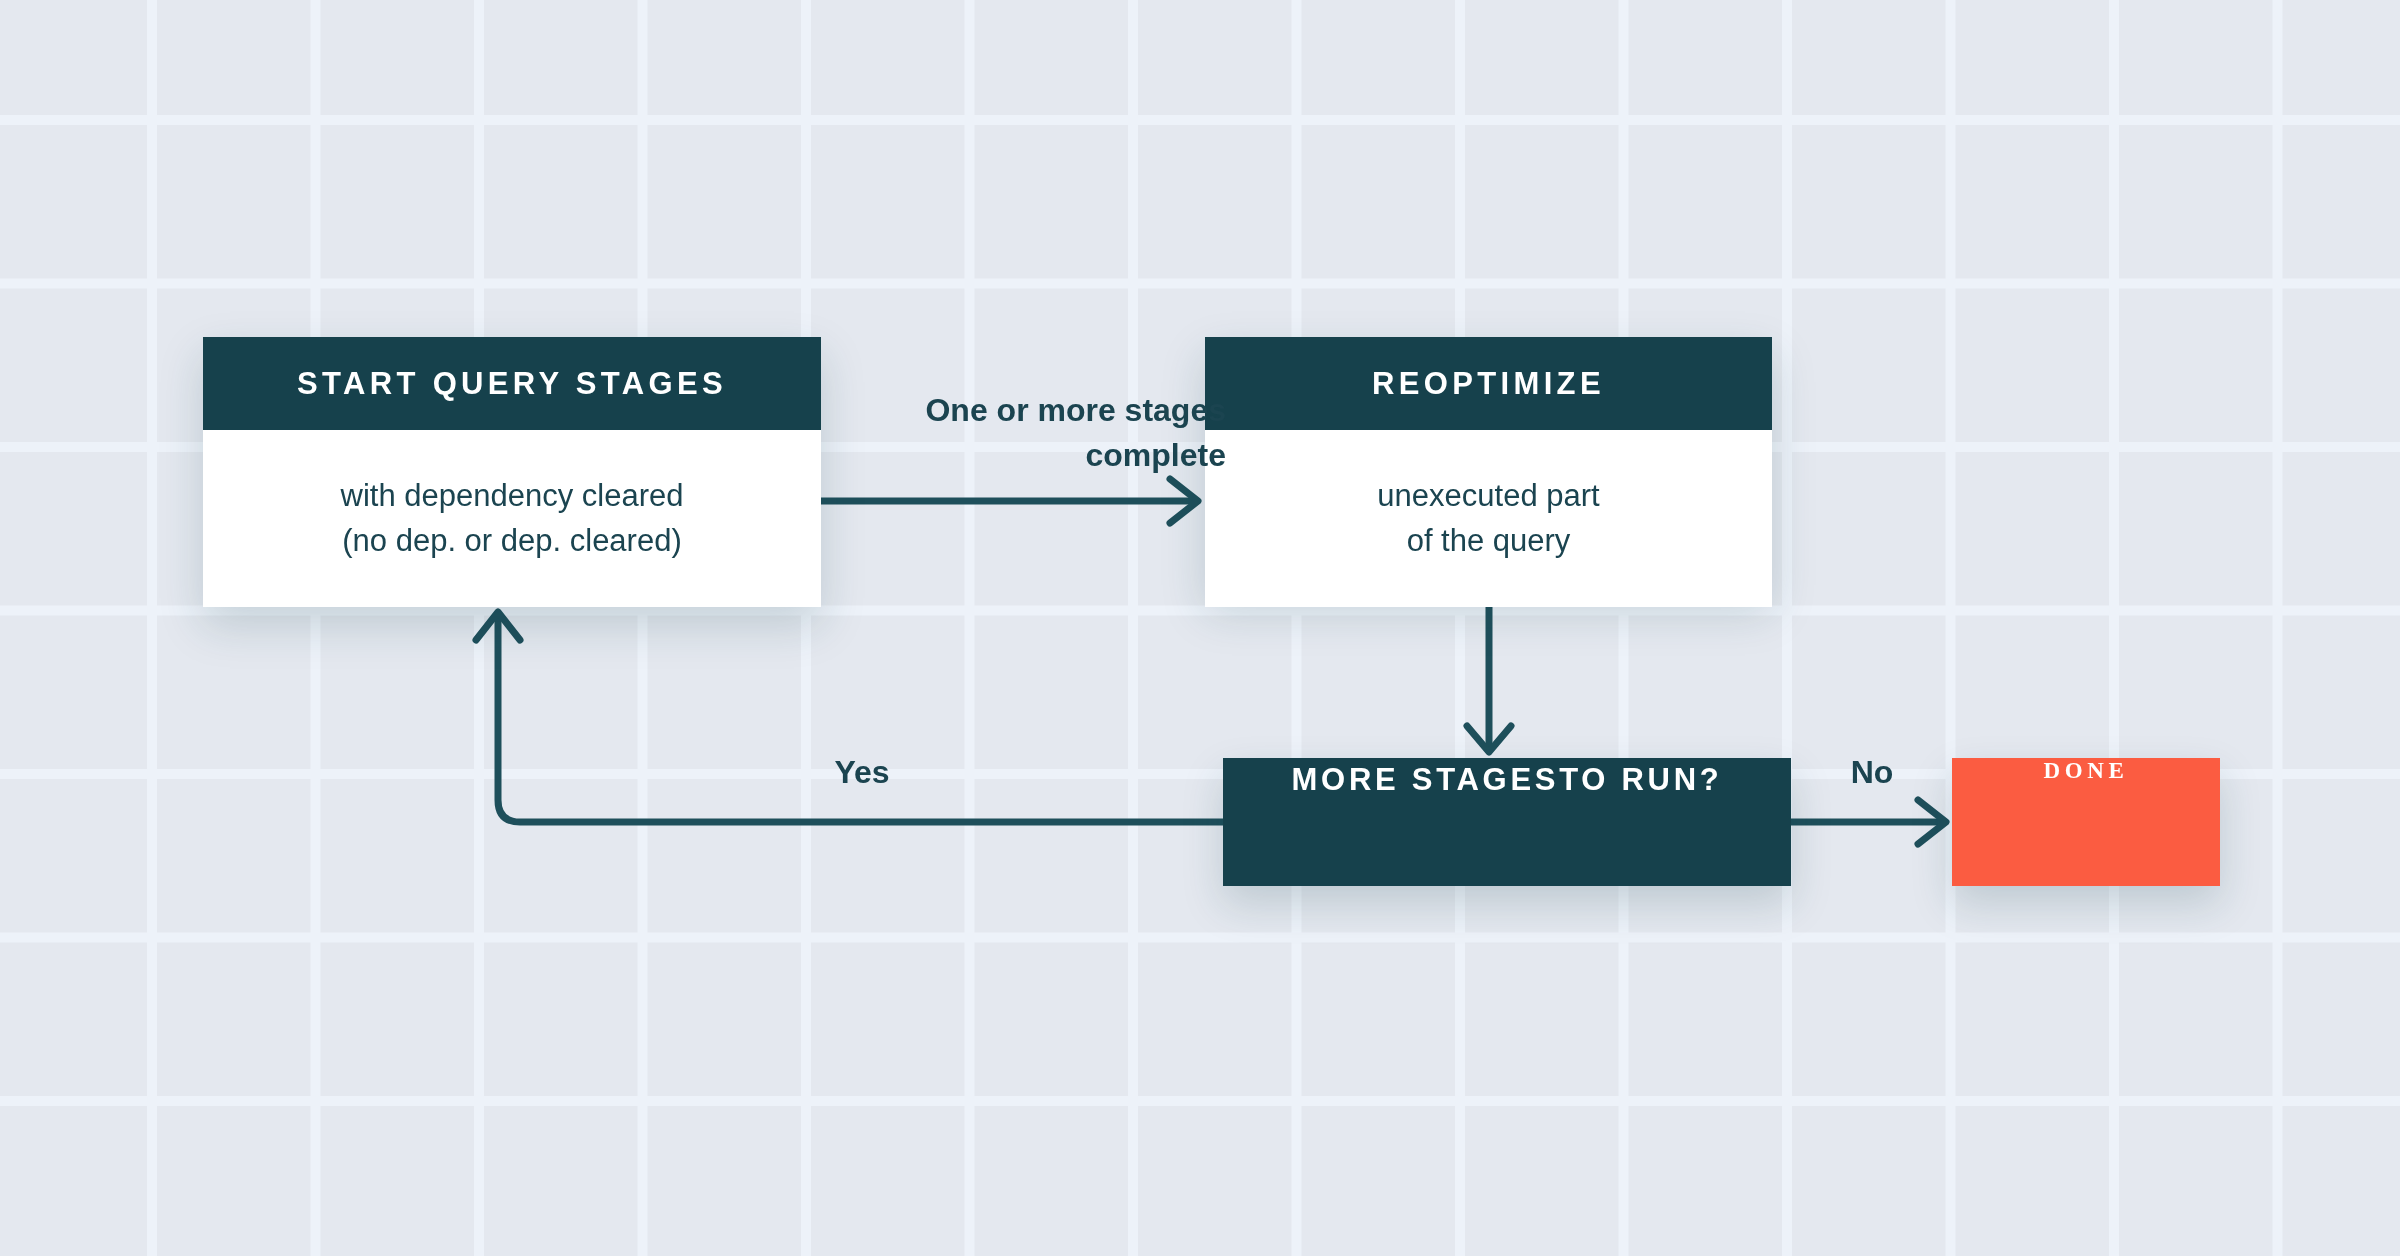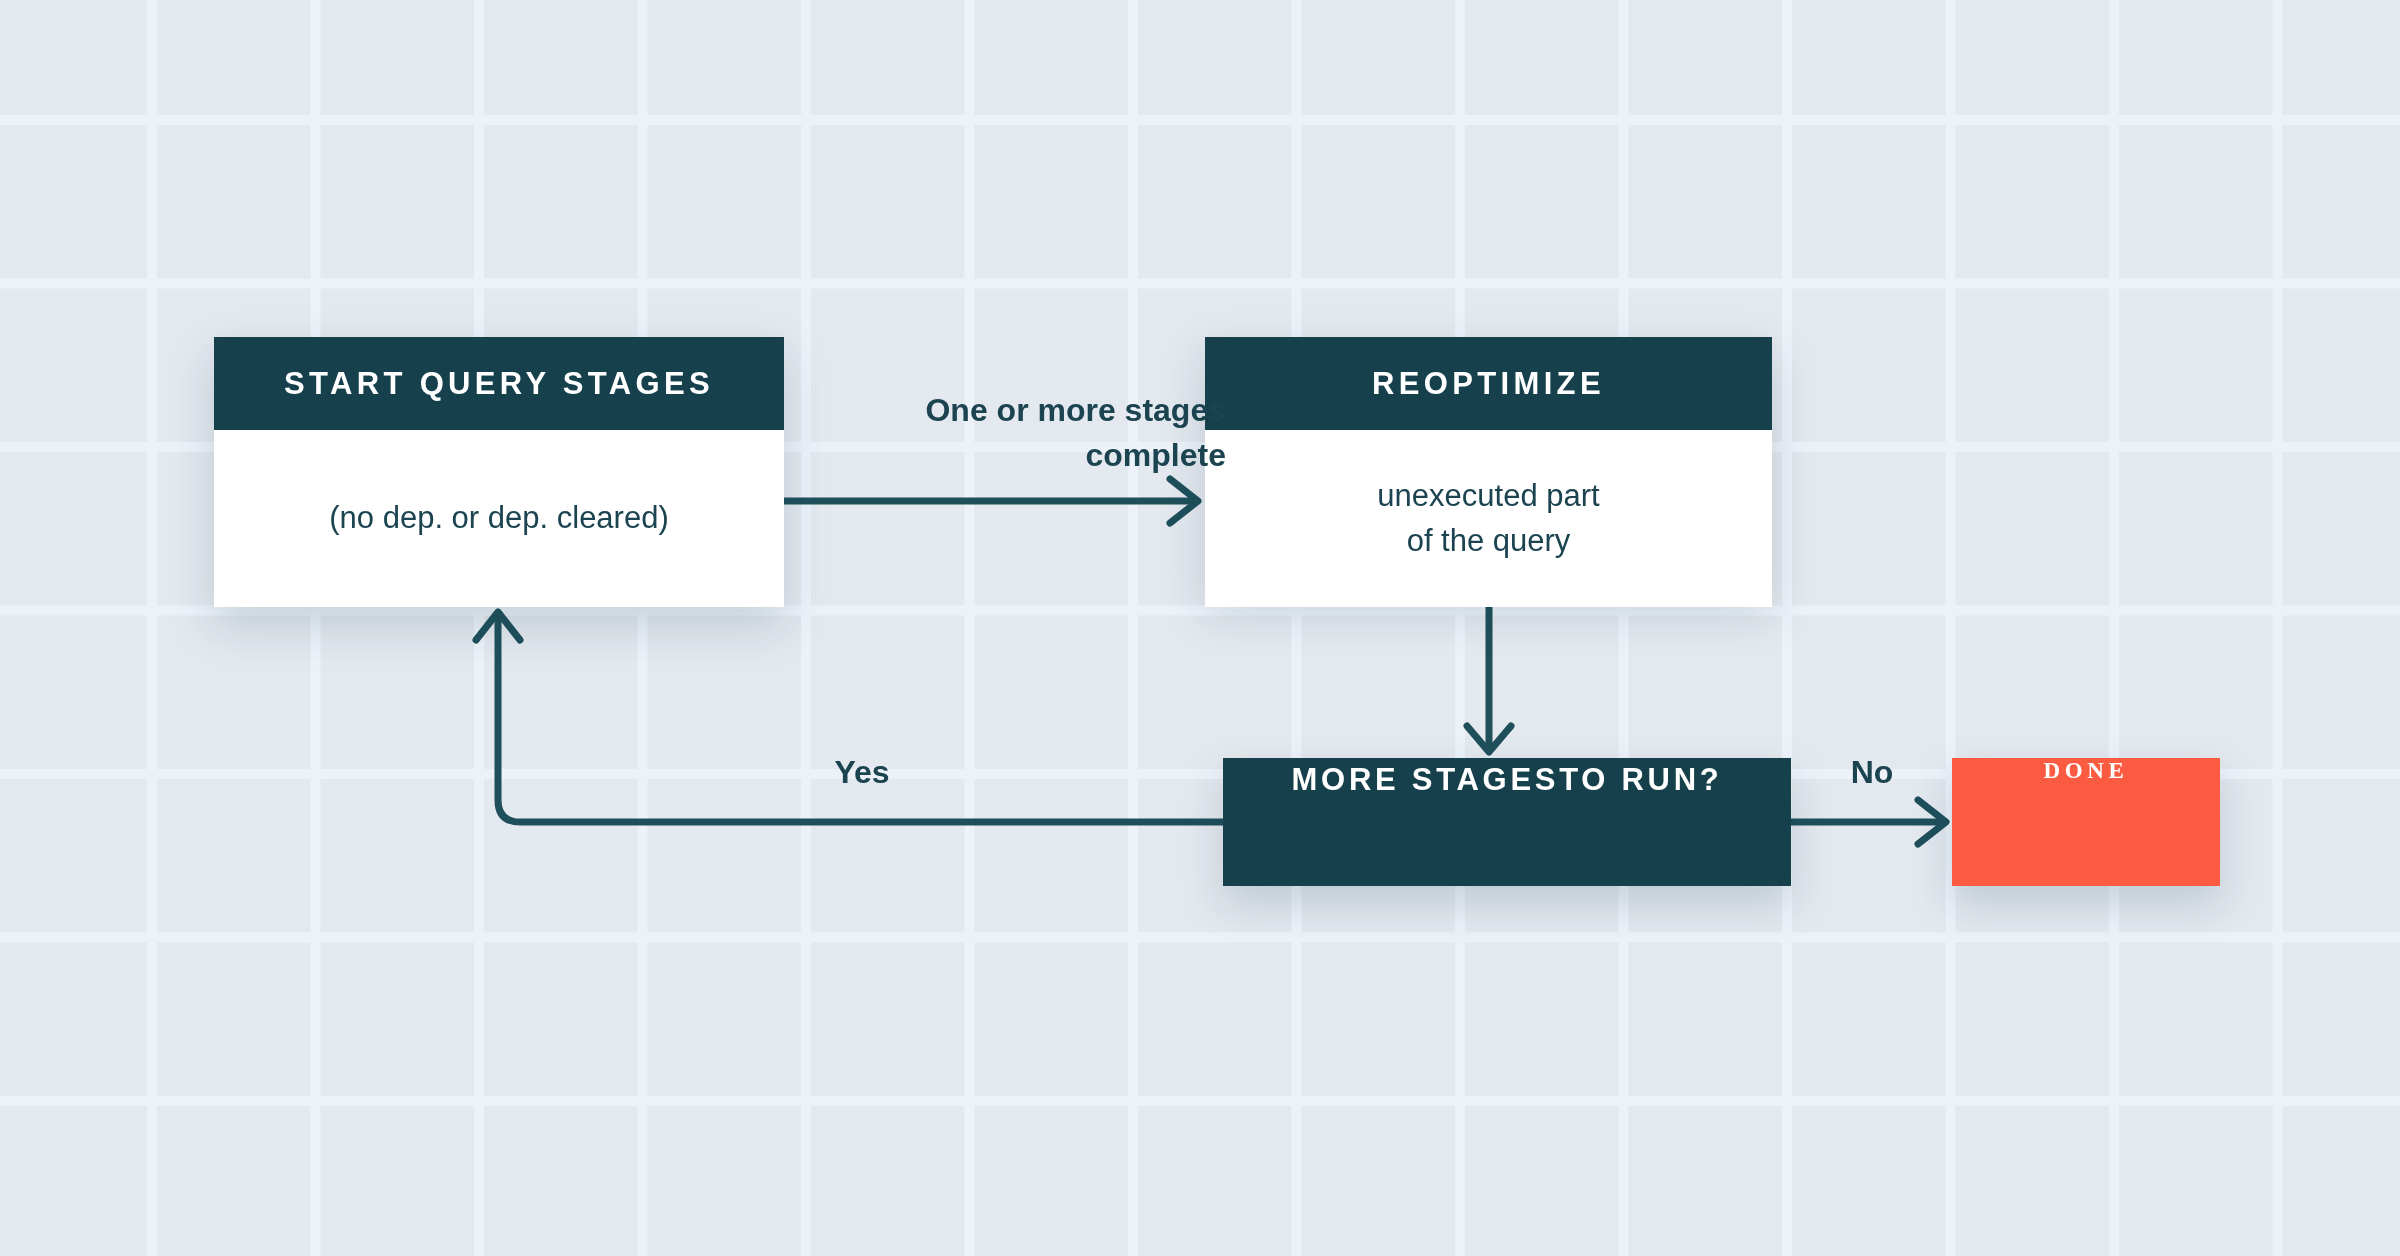--- a/index.html
+++ b/index.html
@@ -57,21 +57,21 @@
     display:flex;flex-direction:row;align-items:flex-start;justify-content:center;
     font-size:31px;font-weight:700;letter-spacing:0.12em;line-height:1.45;
     text-align:center;
   }
   .node-done{
     background:var(--orange);
     color:#ffffff;
     display:flex;align-items:flex-start;justify-content:center;
     font-size:23px;font-weight:700;letter-spacing:0.2em;font-family:Liberation Serif, serif;
   }
-  #node-start{left:214px;top:337px;width:570px;height:270px;}
+  #node-start{left:203px;top:337px;width:618px;height:270px;}
   #node-reoptimize{left:1205px;top:337px;width:567px;height:257px;}
   #node-more{left:1223px;top:758px;width:568px;height:128px;}
   #node-done{left:1952px;top:758px;width:268px;height:128px;}
   .edge-label{
     position:absolute;z-index:2;
     color:var(--body-text);
     font-weight:700;font-size:32px;line-height:1.4;
     text-align:center;
   }
   #label-complete{left:726px;top:388px;width:500px;text-align:right;}
@@ -95,20 +95,21 @@
 
   <path class="edge" d="M 1223 822 L 520 822 Q 498 822 498 800 L 498 616"></path>
   <path class="edge" d="M 476 640 L 498 612 L 520 640"></path>
 </svg>
 
 <div class="node" id="node-start">
   <div class="node-header">
     <span>START QUERY STAGES</span>
   </div>
   <div class="node-body">
+    <span class="line">with dependency cleared</span>
     <span class="line">(no dep. or dep. cleared)</span>
   </div>
 </div>
 
 <div class="node" id="node-reoptimize">
   <div class="node-header">
     <span>REOPTIMIZE</span>
   </div>
   <div class="node-body">
     <span class="line">unexecuted part</span>

